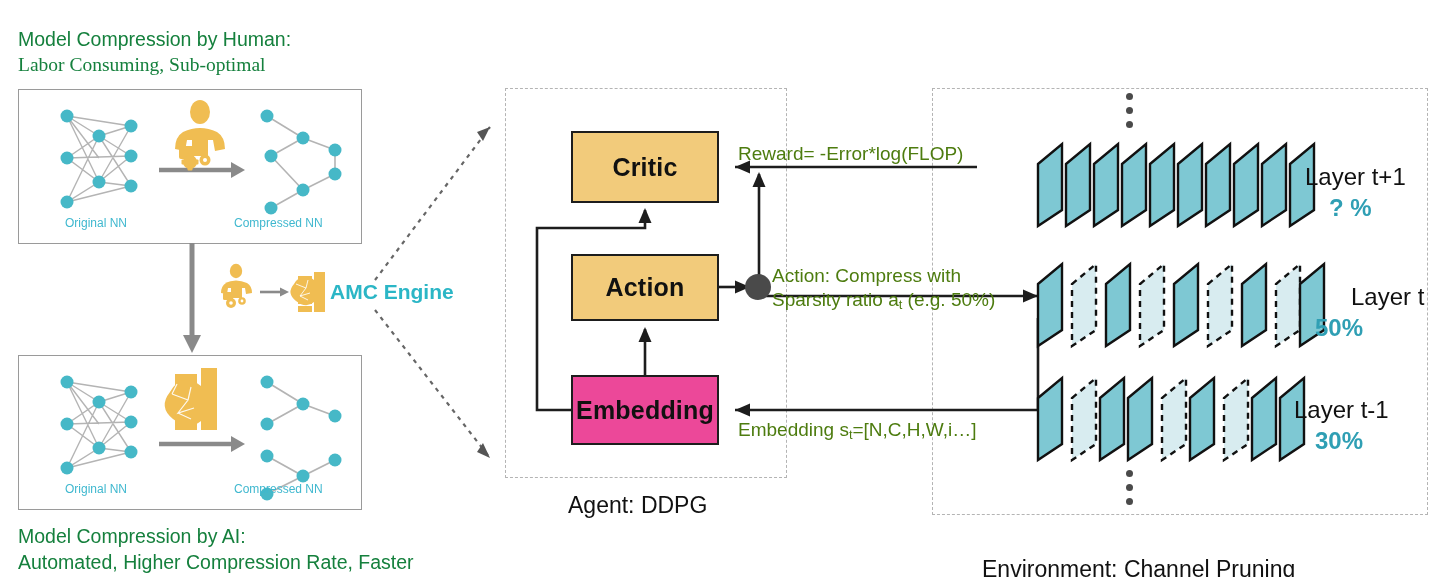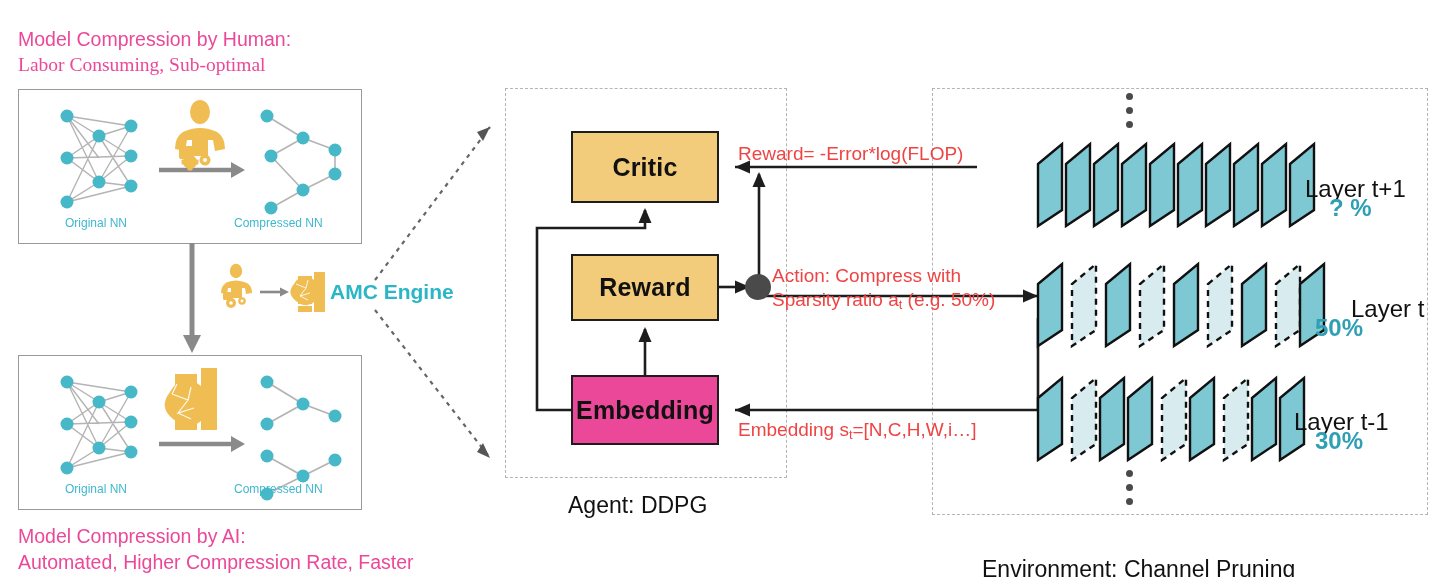--- a/index.html
+++ b/index.html
@@ -1,31 +1,31 @@
 <!DOCTYPE html>
 <html><head>
 <meta charset="utf-8">
 <style>
   html,body{margin:0;padding:0;background:#ffffff;}
   body{width:1451px;height:577px;position:relative;overflow:hidden;
        font-family:"Liberation Sans",sans-serif;color:#1a1a1a;}
   .stage{position:absolute;left:0;top:0;width:1451px;height:577px;}
   .abs{position:absolute;}
-  .cap{font-size:19.5px;line-height:26px;color:#ec4899;white-space:pre;}
+  .cap{font-size:19.5px;line-height:26px;color:#15803d;white-space:pre;}
   .panelbox{border:1.6px solid #9a9a9a;background:#fff;box-sizing:border-box;}
   .dashpanel{border:1.8px dashed #b4b4b4;box-sizing:border-box;}
   .nnlabel{color:#3fb8cf;font-size:12px;white-space:nowrap;}
   .amc{color:#2bb6c6;font-size:21px;font-weight:bold;white-space:nowrap;}
   .boxnode{box-sizing:border-box;border:2.4px solid #1d1d1d;
            display:flex;align-items:center;justify-content:center;
            font-size:25px;font-weight:bold;color:#111;letter-spacing:.2px;}
   .ornode{background:#f2cb7b;align-items:center;}
   .blnode{background:#ec4899;}
-  .edgelbl{font-size:19px;color:#ef4444;white-space:nowrap;line-height:23px;}
-  .layerlbl{font-size:24px;color:#111;white-space:nowrap;margin-top:12px;}
+  .edgelbl{font-size:19px;color:#4d7c0f;white-space:nowrap;line-height:23px;}
+  .layerlbl{font-size:24px;color:#111;white-space:nowrap;}
   .pctlbl{font-size:24px;font-weight:bold;color:#2f9fb4;white-space:nowrap;}
   .zonelbl{font-size:23px;color:#111;white-space:nowrap;}
   .dot3 i{display:block;width:7px;height:7px;border-radius:50%;
           background:#4a4a4a;margin:0 0 7px 0;}
   svg{overflow:visible;}
   sub{font-size:.68em;vertical-align:-0.25em;}
 </style>
 </head>
 <body>
 
@@ -190,21 +190,21 @@
   <div class="abs dashpanel" style="left:505px;top:88px;width:282px;height:390px;"></div>
   <div class="abs zonelbl" style="left:568px;top:492px;">Agent: DDPG</div>
 
   <div class="abs dashpanel" style="left:932px;top:88px;width:496px;height:427px;"></div>
   <div class="abs zonelbl" style="left:982px;top:528px;margin-top:28px;">Environment: Channel Pruning</div>
 
   <div class="abs boxnode ornode" style="left:571px;top:131px;width:148px;height:72px;">
     <span>Critic</span>
   </div>
   <div class="abs boxnode ornode" style="left:571px;top:254px;width:148px;height:67px;">
-    <span>Reward</span>
+    <span>Action</span>
   </div>
   <div class="abs boxnode blnode" style="left:571px;top:375px;width:148px;height:70px;">
     <span>Embedding</span>
   </div>
 
   <svg class="abs" style="left:0;top:0;" width="1451" height="577">
     <g stroke="#1d1d1d" stroke-width="2.6" fill="none">
 
       <path d="M977 167 L735 167"></path>
 

